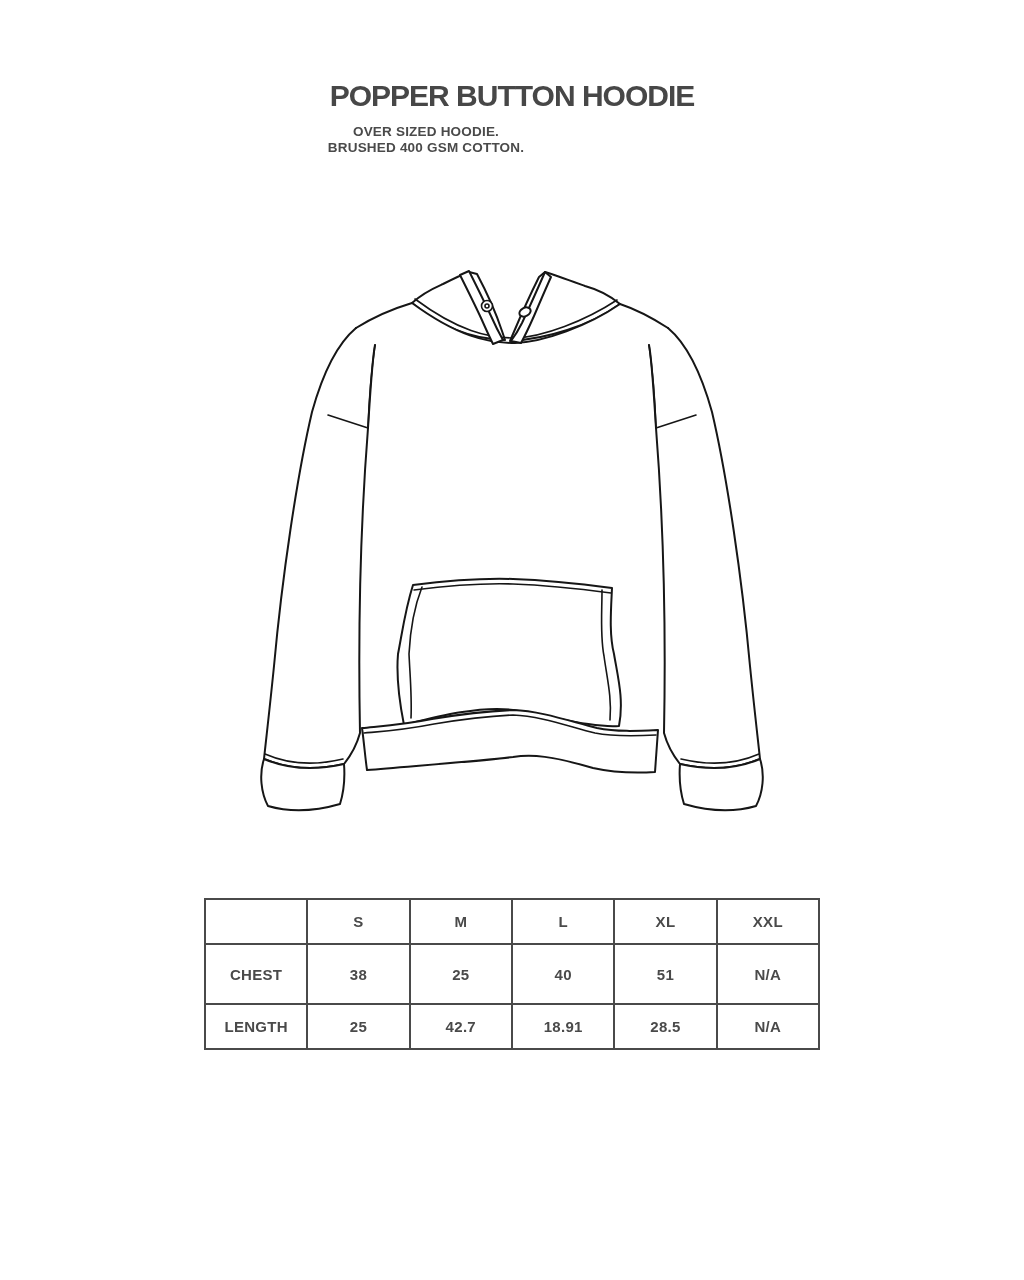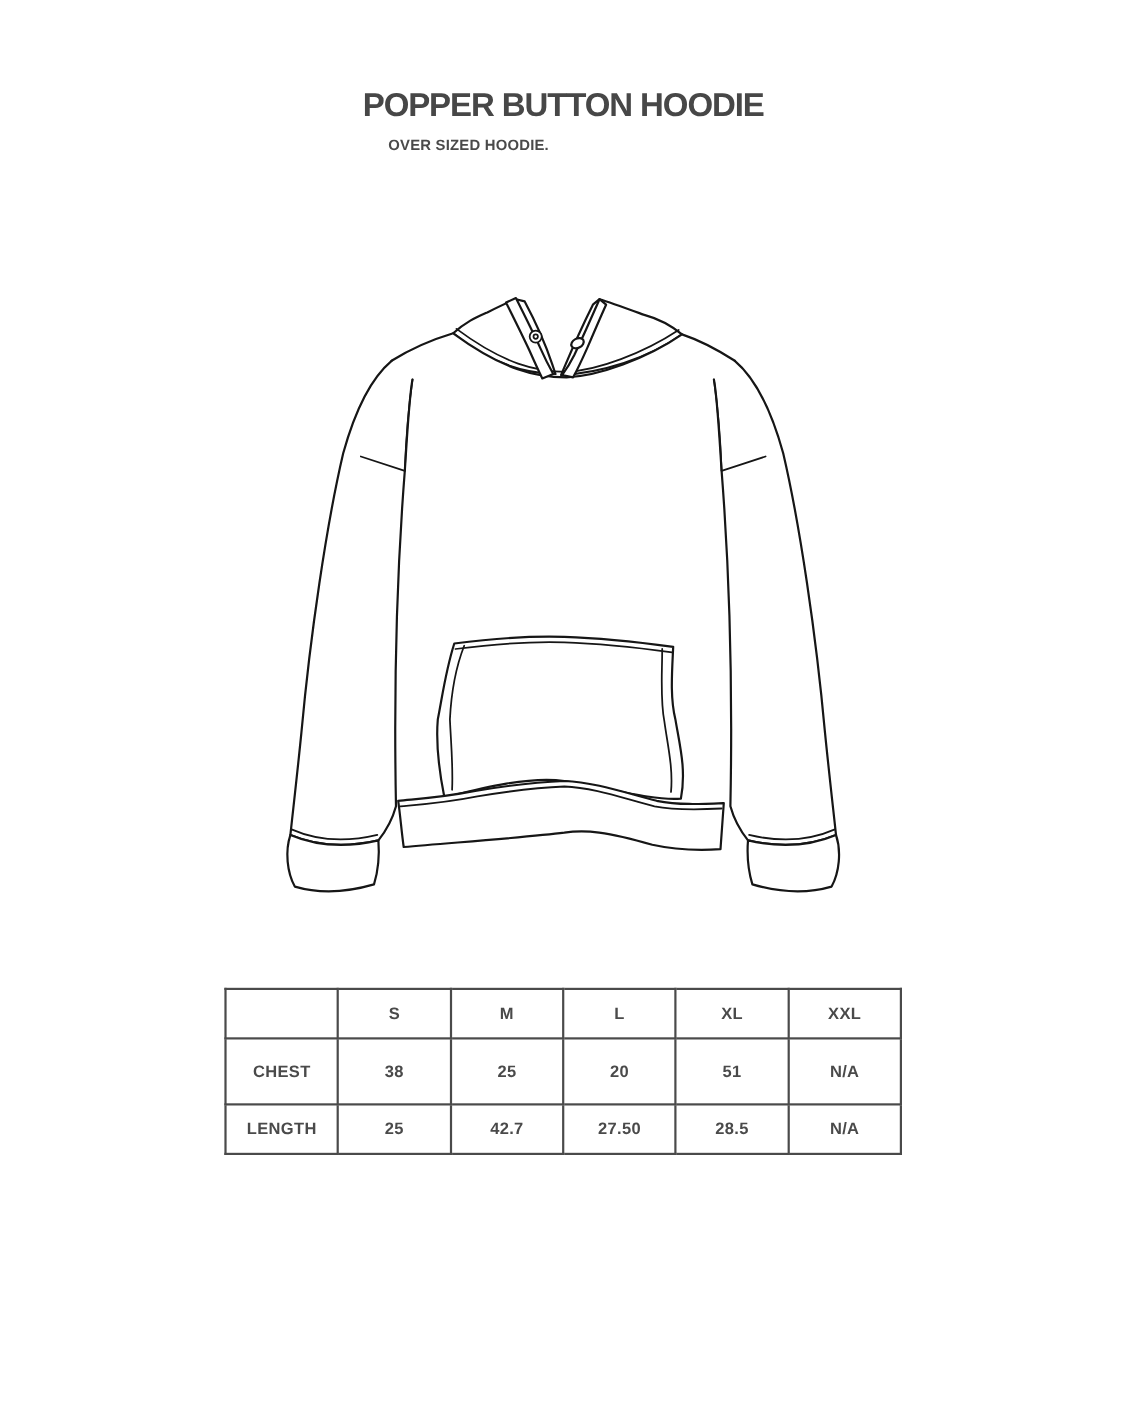--- a/index.html
+++ b/index.html
@@ -36,20 +36,21 @@
   tr.r1{height:60px;border-radius:19px;}
   tr.r2{height:45px;}
 </style>
 </head>
 <body>
 
 <h1 class="page-title">POPPER BUTTON HOODIE</h1>
 
 <div class="page-subtitle">
   <div>OVER SIZED HOODIE.</div>
+  <div>BRUSHED 400 GSM COTTON.</div>
 </div>
 
 <div class="drawing-wrap">
   <svg viewBox="0 0 520 580" xmlns="http://www.w3.org/2000/svg">
 
     <path class="sketch fillw" d="M160,55 C172,44 182,40 191,36 C201,31 209,27 217,24 L225,26 C233,41 243,62 250,83 L253,92 C218,91 186,77 160,55 Z"></path>
     <path class="sketch fillw" d="M368,56 C356,46 344,41 333,38 C322,34 303,27 293,24 L287,29 C278,47 269,67 261,86 L258,93 C294,91 338,78 368,56 Z"></path>
 
     <path class="fillw" stroke="none" d="M104,80 C120,70 140,61 160,55 C205,88 235,95 263,95 C292,94 336,78 368,56 C386,62 402,71 416,80 C410,113 406,146 404,180 C409,280 412,380 410,483 L110,481 C112,380 114,280 116,180 C114,146 110,113 104,80 Z"></path>
 
@@ -95,26 +96,26 @@
     <th>S</th>
     <th>M</th>
     <th>L</th>
     <th>XL</th>
     <th>XXL</th>
   </tr>
   <tr class="r1">
     <td>CHEST</td>
     <td>38</td>
     <td>25</td>
-    <td>20</td>
+    <td>40</td>
     <td>51</td>
     <td>N/A</td>
   </tr>
   <tr class="r2">
     <td>LENGTH</td>
     <td>25</td>
     <td>42.7</td>
-    <td>27.50</td>
+    <td>18.91</td>
     <td>28.5</td>
     <td>N/A</td>
   </tr>
 </tbody>
   </table>
 
 </body></html>

